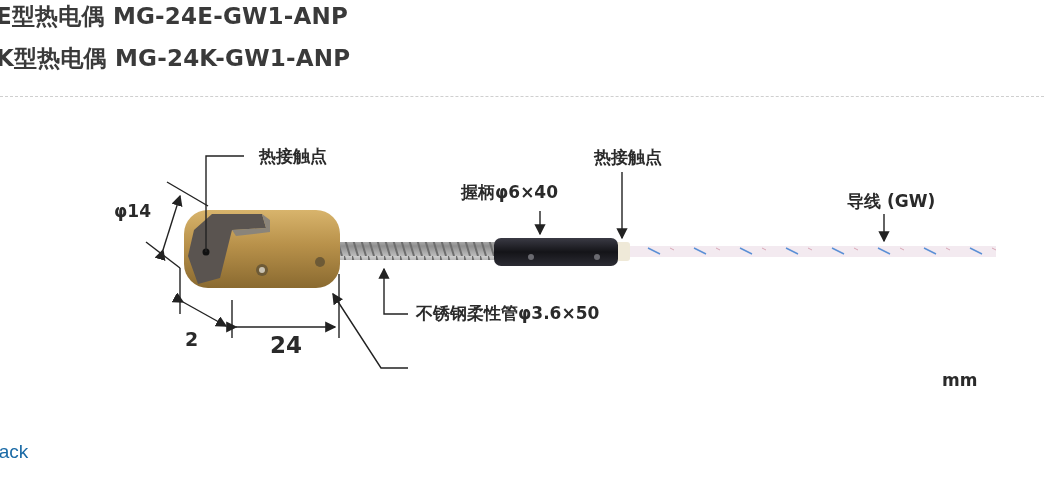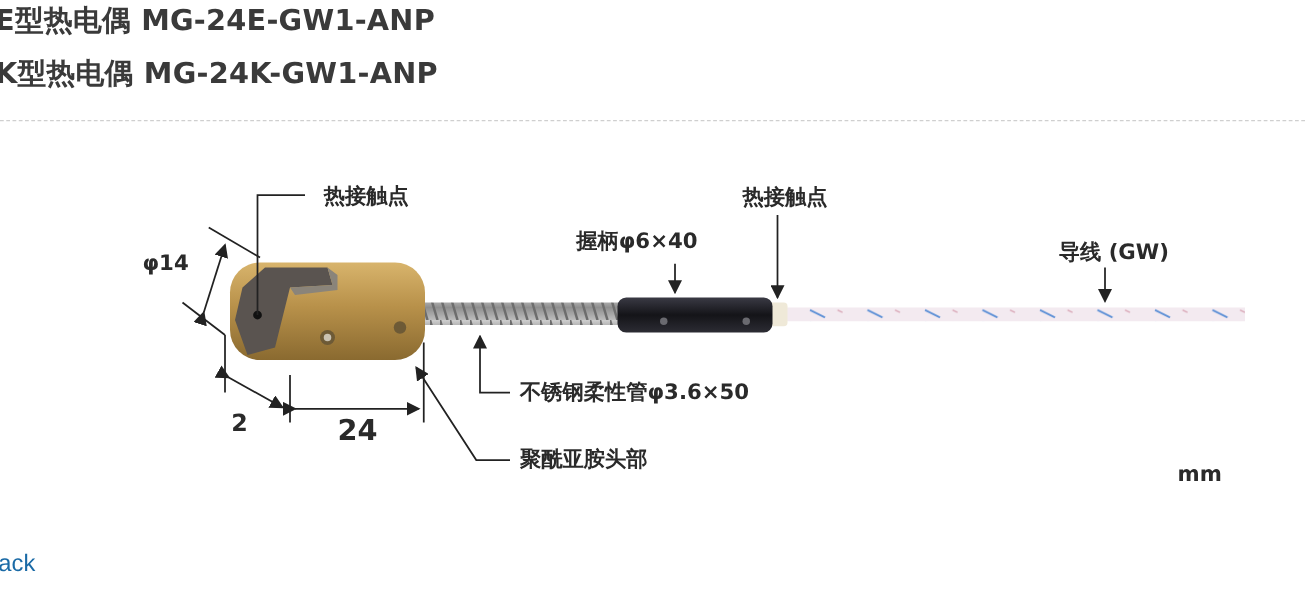--- a/index.html
+++ b/index.html
@@ -119,19 +119,18 @@
 
     <line x1="884" y1="198" x2="884" y2="225" stroke="#222" stroke-width="1.4" marker-end="url(#ah)"></line>
   </svg>
 
   <div class="lbl" style="left:259px; top:29px;">热接触点</div>
   <div class="lbl" style="left:114px; top:85px;">φ14</div>
   <div class="lbl" style="left:461px; top:65px;">握柄φ6×40</div>
   <div class="lbl" style="left:594px; top:30px;">热接触点</div>
   <div class="lbl" style="left:847px; top:74px;">导线 (GW)</div>
   <div class="lbl" style="left:416px; top:186px;">不锈钢柔性管φ3.6×50</div>
-  <div class="lbl" style="left:416px; top:240px;">聚酰亚胺头部</div>
   <div class="lbl" style="left:185px; top:212px; font-size:19px;">2</div>
   <div class="lbl" style="left:270px; top:216px; font-size:23px;">24</div>
   <div class="lbl" style="left:942px; top:254px;text-align:center;">mm</div>
 </div>
 
 <a class="back-link">Back</a>
 
 </body></html>

